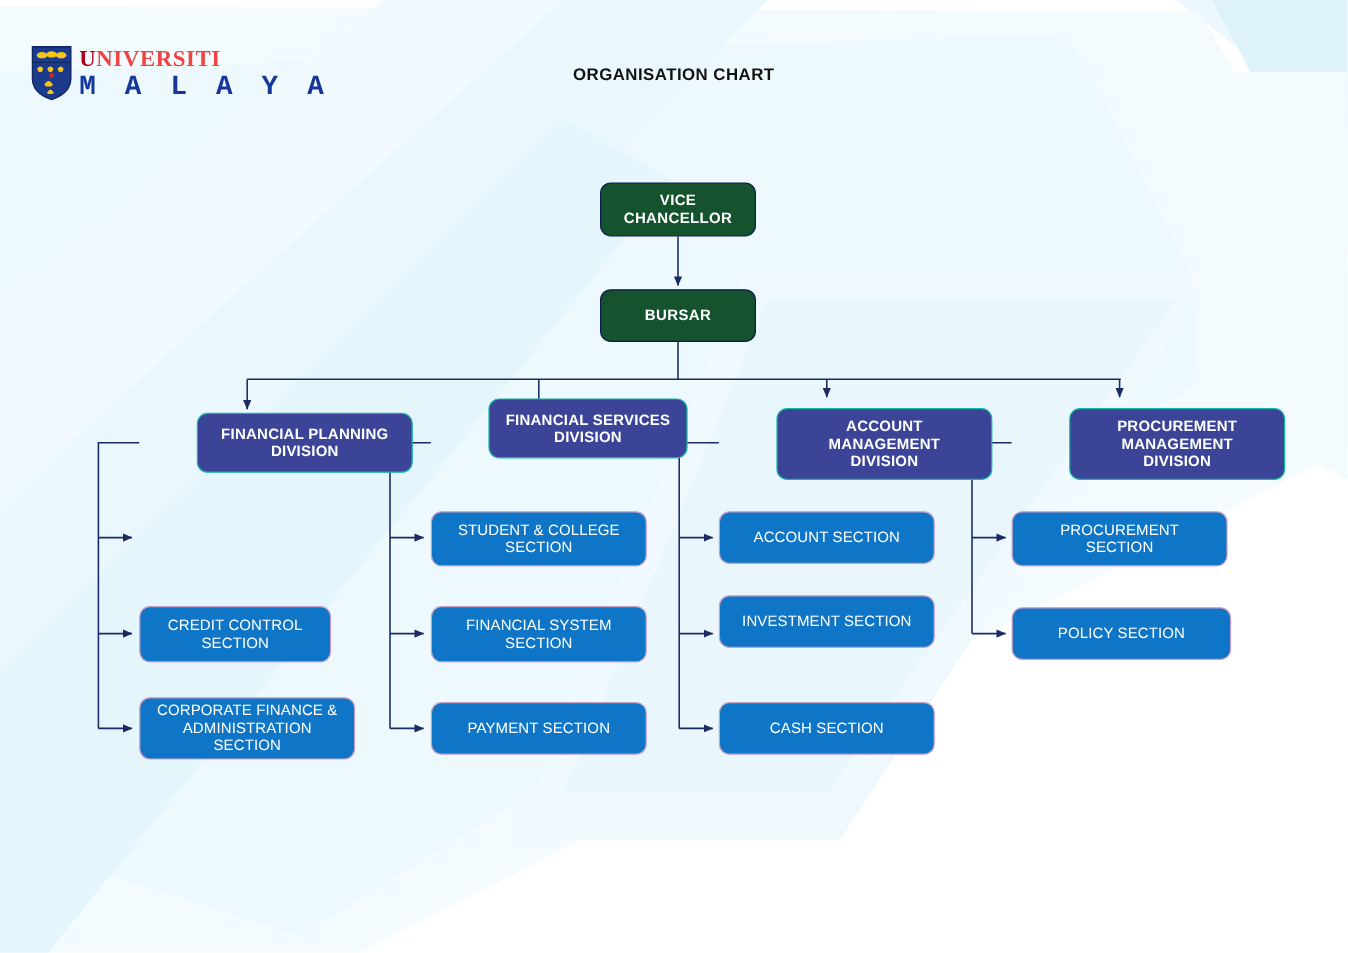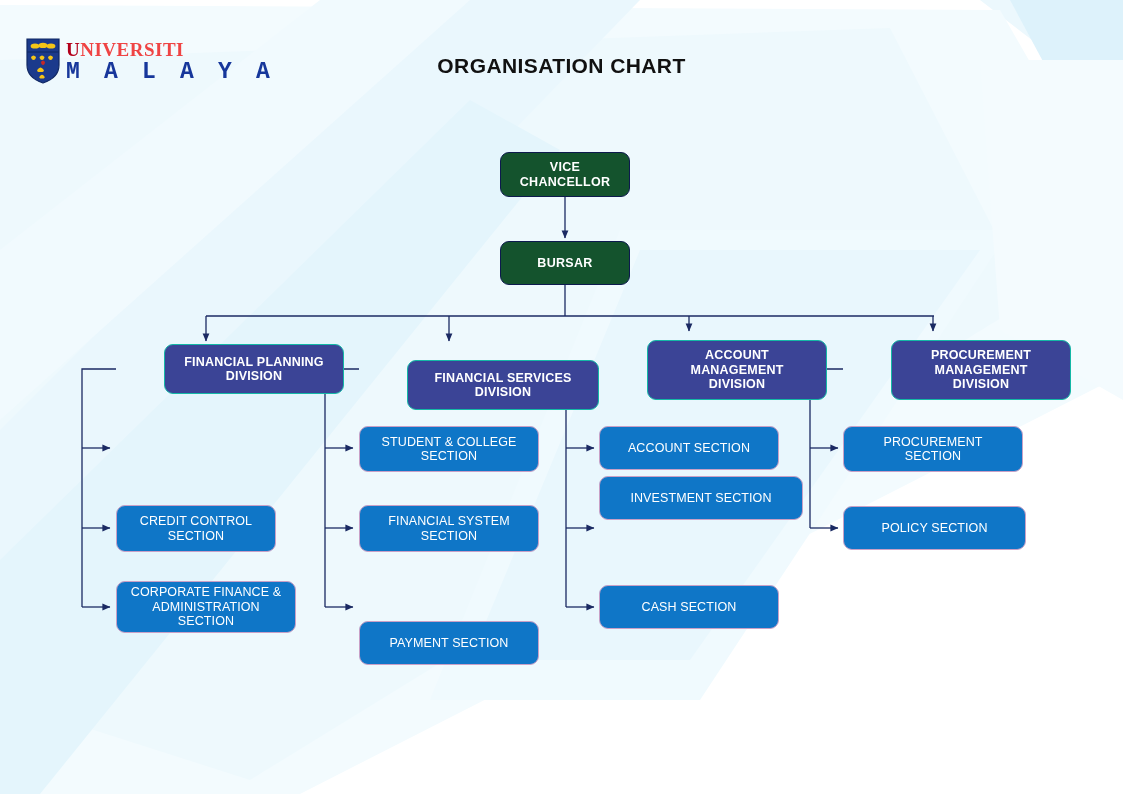--- a/index.html
+++ b/index.html
@@ -21,21 +21,21 @@
   #logo-text{position:absolute;left:40px;top:2px;line-height:1.0;}
   #logo-line1{font-family:"Liberation Serif","DejaVu Serif",serif;font-weight:bold;
       font-size:19px;letter-spacing:.5px;white-space:nowrap;}
   #logo-line1 .r{color:#b3001b;}
   #logo-line1 .b{color:#ef4444;}
   #logo-line2{font-family:Liberation Mono, monospace;font-weight:bold;
       font-size:23px;letter-spacing:5.2px;color:#17379b;margin-top:2px;white-space:nowrap;}
 
   #page-title{
     position:absolute;left:0;top:54px;width:1123px;text-align:center;
-    font-size:21px;font-weight:bold;color:#111111;letter-spacing:.4px;
+    font-size:14px;font-weight:bold;color:#111111;letter-spacing:.4px;
   }
 
   
   #wires{position:absolute;left:0;top:0;width:1123px;height:794px;pointer-events:none;}
 
   
   .node{
     position:absolute;
     box-sizing:border-box;
     display:flex;align-items:center;justify-content:center;
@@ -161,33 +161,33 @@
   <div class="node top" style="left:500px;top:241px;width:130px;height:44px;">BURSAR</div>
 
   <div class="node division" style="left:116px;top:344px;width:180px;height:50px;">FINANCIAL PLANNING
 DIVISION</div>
   <div class="node section" style="left:116px;top:505px;width:160px;height:47px;">CREDIT CONTROL
 SECTION</div>
   <div class="node section" style="left:116px;top:581px;width:180px;height:52px;">CORPORATE FINANCE &amp;
 ADMINISTRATION
 SECTION</div>
 
-  <div class="node division" style="left:359px;top:360px;width:192px;height:50px;">FINANCIAL SERVICES
+  <div class="node division" style="left:359px;top:332px;width:166px;height:50px;">FINANCIAL SERVICES
 DIVISION</div>
   <div class="node section" style="left:359px;top:426px;width:180px;height:46px;">STUDENT &amp; COLLEGE
 SECTION</div>
   <div class="node section" style="left:359px;top:505px;width:180px;height:47px;">FINANCIAL SYSTEM
 SECTION</div>
-  <div class="node section" style="left:359px;top:585px;width:180px;height:44px;margin-top:36px;">PAYMENT SECTION</div>
+  <div class="node section" style="left:359px;top:585px;width:180px;height:44px;">PAYMENT SECTION</div>
 
   <div class="node division" style="left:599px;top:340px;width:180px;height:60px;">ACCOUNT
 MANAGEMENT
 DIVISION</div>
   <div class="node section" style="left:599px;top:426px;width:180px;height:44px;">ACCOUNT SECTION</div>
-  <div class="node section" style="left:599px;top:476px;width:204px;height:44px;">INVESTMENT SECTION</div>
+  <div class="node section" style="left:599px;top:496px;width:180px;height:44px;">INVESTMENT SECTION</div>
   <div class="node section" style="left:599px;top:585px;width:180px;height:44px;">CASH SECTION</div>
 
   <div class="node division" style="left:843px;top:340px;width:180px;height:60px;">PROCUREMENT
 MANAGEMENT
 DIVISION</div>
   <div class="node section" style="left:843px;top:426px;width:180px;height:46px;">PROCUREMENT
 SECTION</div>
   <div class="node section" style="left:843px;top:506px;width:183px;height:44px;">POLICY SECTION</div>
 
 </div>

